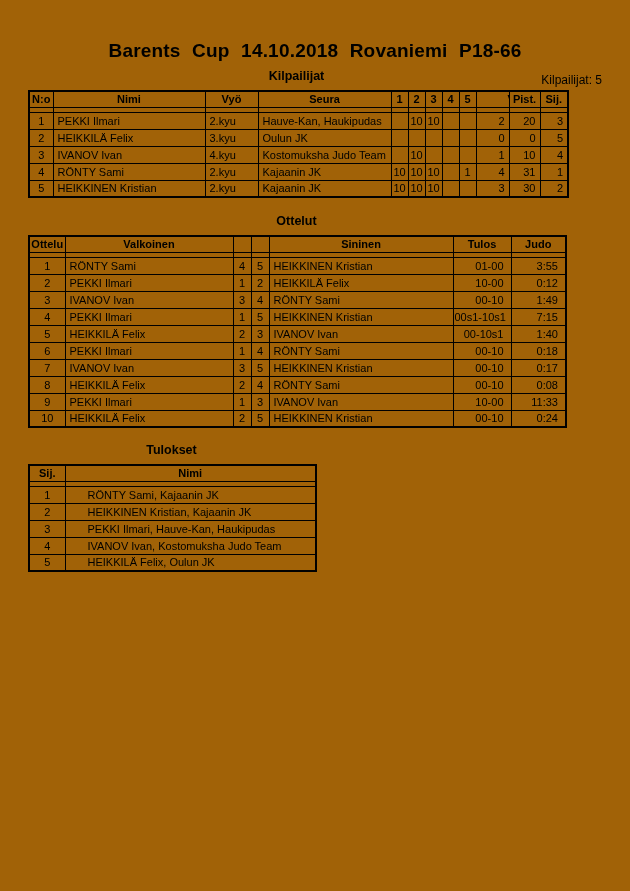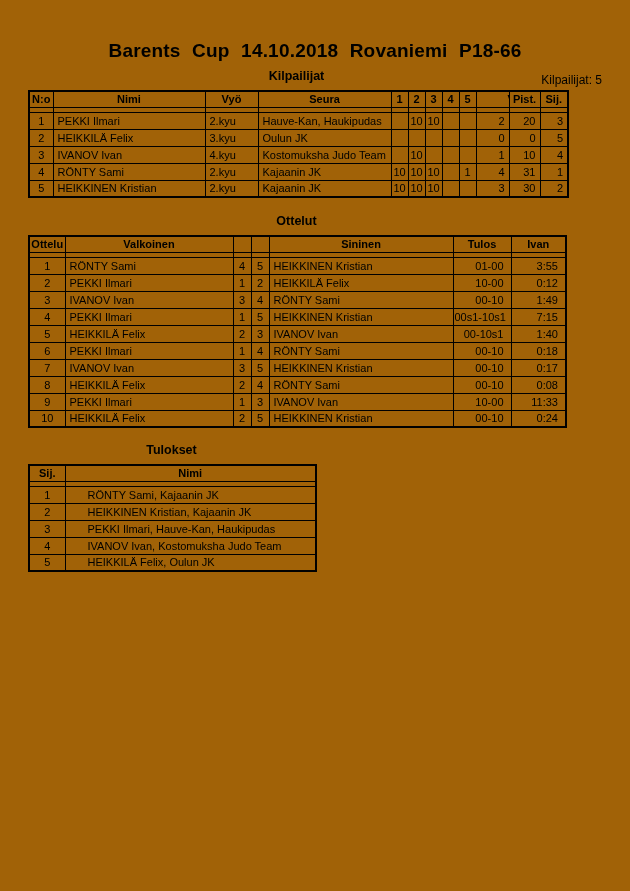--- a/index.html
+++ b/index.html
@@ -190,21 +190,21 @@
 
   <table class="t-matches">
       <thead>
         <tr>
           <th>Ottelu</th>
           <th>Valkoinen</th>
           <th></th>
           <th></th>
           <th>Sininen</th>
           <th>Tulos</th>
-          <th>Ivan</th>
+          <th>Judo</th>
         </tr>
       </thead>
       <tbody>
         <tr class="spacer-row">
           <td></td>
           <td></td>
           <td></td>
           <td></td>
           <td></td>
           <td></td>

